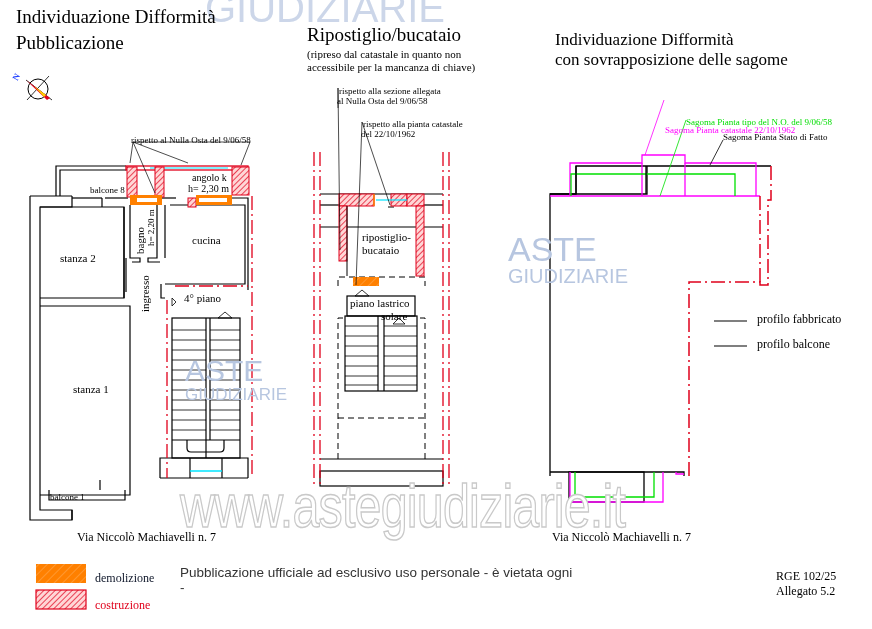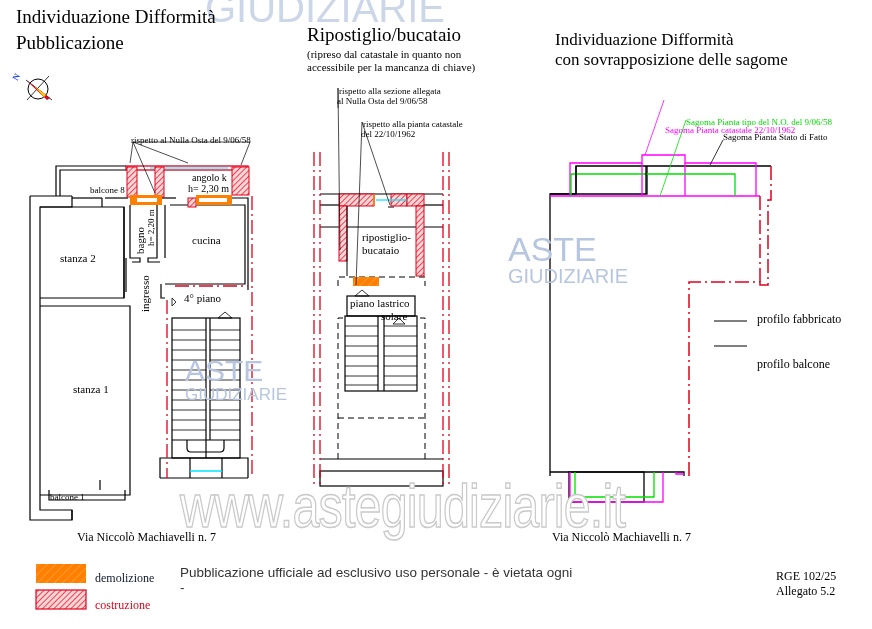--- a/index.html
+++ b/index.html
@@ -293,21 +293,21 @@
 <div class="abs room" style="left:362px; top:244px;">bucataio</div>
 <div class="abs room" style="left:350px; top:297px;">piano lastrico</div>
 <div class="abs room" style="left:366px; top:310px;margin-left:15px;">solare</div>
 
 <div class="abs title-md" style="left:555px; top:30px;">Individuazione Difformità</div>
 <div class="abs title-md" style="left:555px; top:50px;">con sovrapposizione delle sagome</div>
 <div class="abs tiny" style="left:665px; top:99px; color:#ff00ff;margin-top:26px;">Sagoma Pianta catastale 22/10/1962</div>
 <div class="abs tiny" style="left:686px; top:117px; color:#00dd00;">Sagoma Pianta tipo del N.O. del 9/06/58</div>
 <div class="abs tiny" style="left:723px; top:132px;">Sagoma Pianta Stato di Fatto</div>
 <div class="abs addr" style="left:757px; top:312px;">profilo fabbricato</div>
-<div class="abs addr" style="left:757px; top:337px;margin-top:20px;">profilo balcone</div>
+<div class="abs addr" style="left:757px; top:337px;">profilo balcone</div>
 <div class="abs addr" style="left:552px; top:530px;">Via Niccolò Machiavelli n. 7</div>
 
 <div class="abs legend-label" style="left:95px; top:571px; color:#0f172a;">demolizione</div>
 <div class="abs legend-label" style="left:95px; top:598px; color:#e0001b;">costruzione</div>
 
 <div class="abs notice" style="left:180px; top:562px; width:510px;">
   <div>Pubblicazione ufficiale ad esclusivo uso personale - è vietata ogni</div>
   <div style="line-height:10px;">-</div>
 </div>
 

